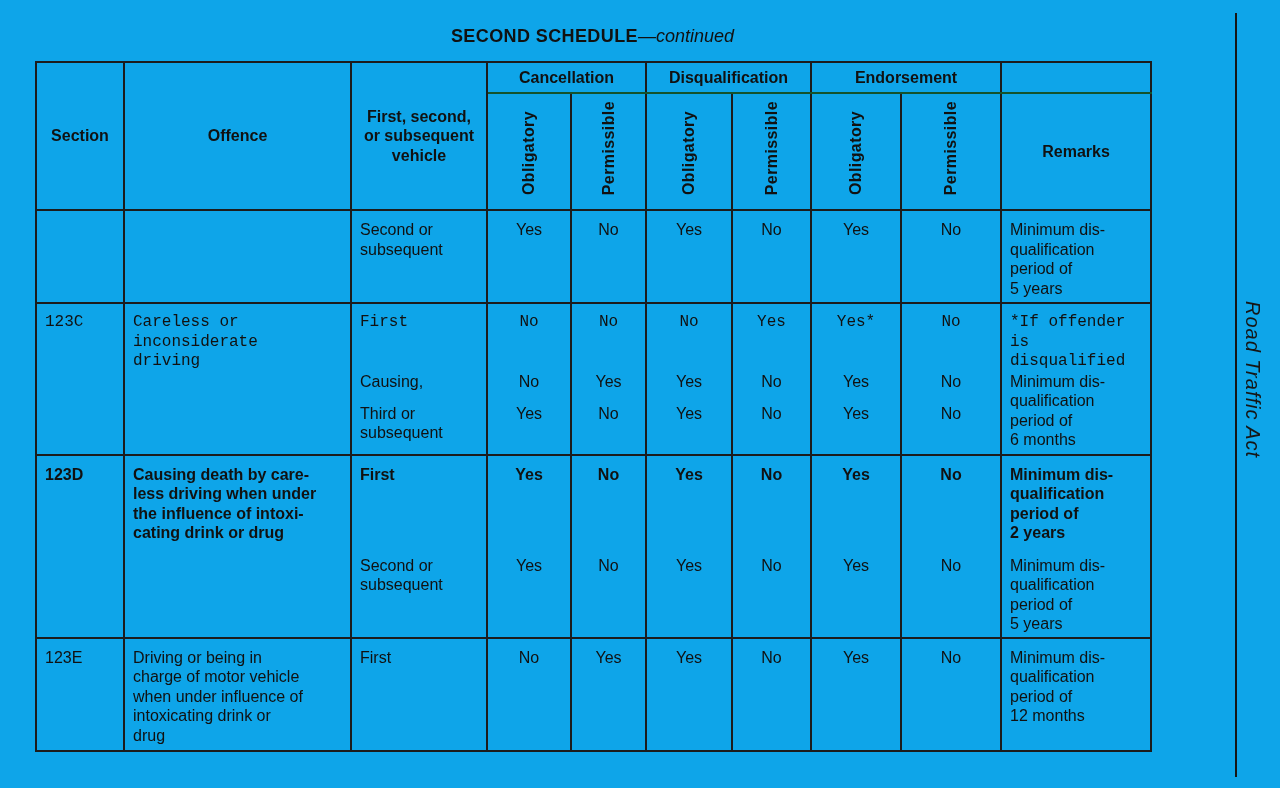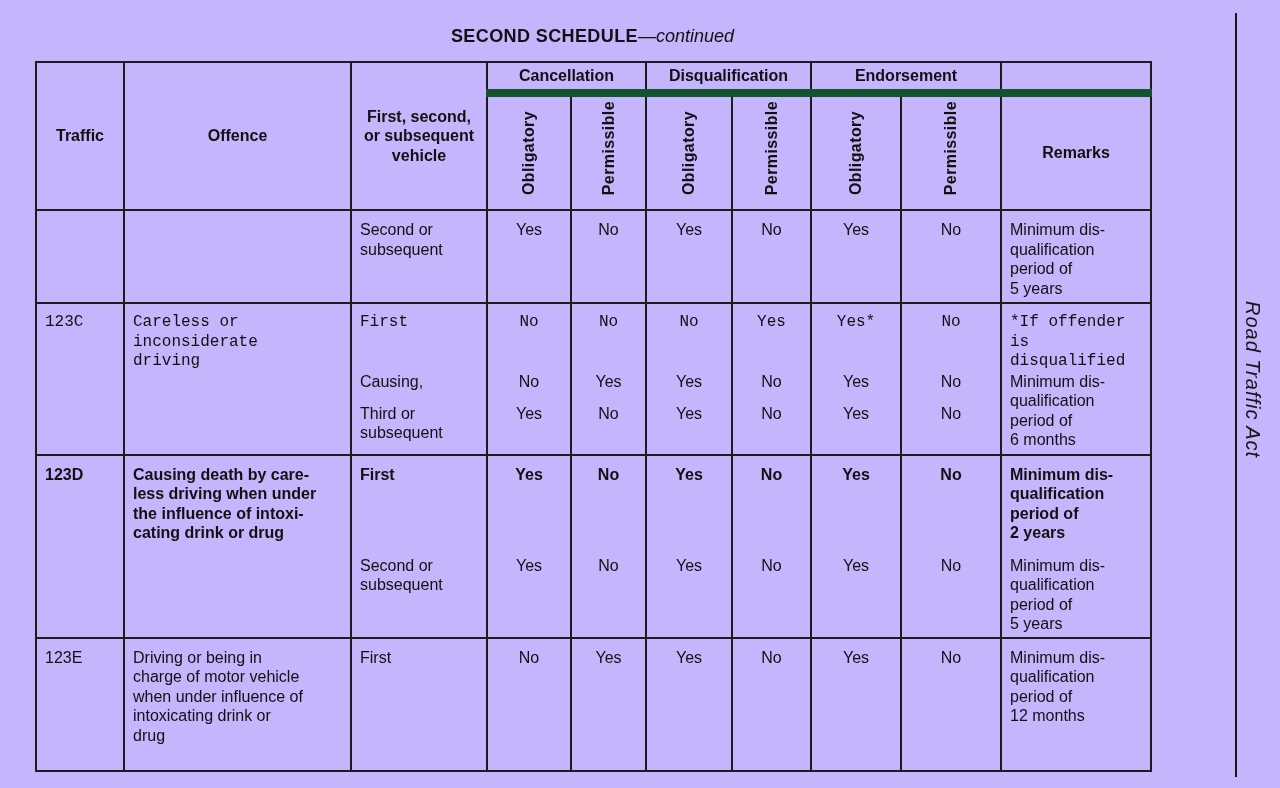--- a/index.html
+++ b/index.html
@@ -6,21 +6,21 @@
     margin: 0;
     padding: 0;
     background: #ffffff;
     font-family: "Liberation Sans", sans-serif;
     color: #111111;
   }
   .page {
     position: relative;
     width: 1280px;
     height: 788px;
-    background: #c4b5fd;
+    background: #0ea5e9;
     overflow: hidden;
   }
   .doc-title {
     position: absolute;
     top: 25px;
     left: 35px;
     width: 1115px;
     text-align: center;
     font-size: 18px;
     line-height: 22px;
@@ -47,21 +47,21 @@
     overflow: hidden;
   }
   
   .sched thead th {
     font-weight: bold;
     text-align: center;
     vertical-align: middle;
   }
   .sched tr.h1 { height: 31px; }
   .sched tr.h2 { height: 117px; }
-  .sched tr.h1 th.grp, .sched tr.h1 th.empty-top { border-bottom: 8px solid #14532d; margin-top: 28px; }
+  .sched tr.h1 th.grp, .sched tr.h1 th.empty-top { border-bottom: 2px solid #14532d; margin-top: 28px; }
   .sched tr.h2 th { border-bottom: 2px solid #1c1c1c; }
   .sched th.rot { vertical-align: bottom; }
   .sched th.rot .vert {
     display: inline-block;
     writing-mode: vertical-rl;
     transform: rotate(180deg);
     font-weight: bold;
     font-size: 16px;
     line-height: 18px;
     letter-spacing: 0.4px;
@@ -74,21 +74,21 @@
   .sched tbody tr.sub td { padding-top: 0; }
   .sched td.lft { text-align: left; padding-left: 8px; }
   .sched td.ctr { text-align: center; }
   .pre { white-space: pre-line; }
   .r0 { height: 93px; }
   .r1 { height: 61px; font-family: Liberation Mono, monospace; }
   .r2 { height: 32px; }
   .r3 { height: 51px; }
   .r4 { height: 101px; font-weight: bold; }
   .r5 { height: 82px; }
-  .r6 { height: 133px; }
+  .r6 { height: 113px; }
 
   .side-rule {
     position: absolute;
     left: 1235px;
     top: 13px;
     width: 2px;
     height: 764px;
     background: #161616;
   }
   .side-label {
@@ -119,21 +119,21 @@
       <col style="width:84px">
         <col style="width:75px">
       <col style="width:86px">
         <col style="width:79px">
       <col style="width:90px">
         <col style="width:100px">
       <col style="width:150px">
     </colgroup>
     <thead>
       <tr class="h1">
-        <th rowspan="2">Traffic</th>
+        <th rowspan="2">Section</th>
         <th rowspan="2">Offence</th>
         <th rowspan="2" class="pre">First, second,
 or subsequent
 vehicle</th>
         <th colspan="2" class="grp">Cancellation</th>
         <th colspan="2" class="grp">Disqualification</th>
         <th colspan="2" class="grp">Endorsement</th>
         <th class="empty-top"></th>
       </tr>
       <tr class="h2">

